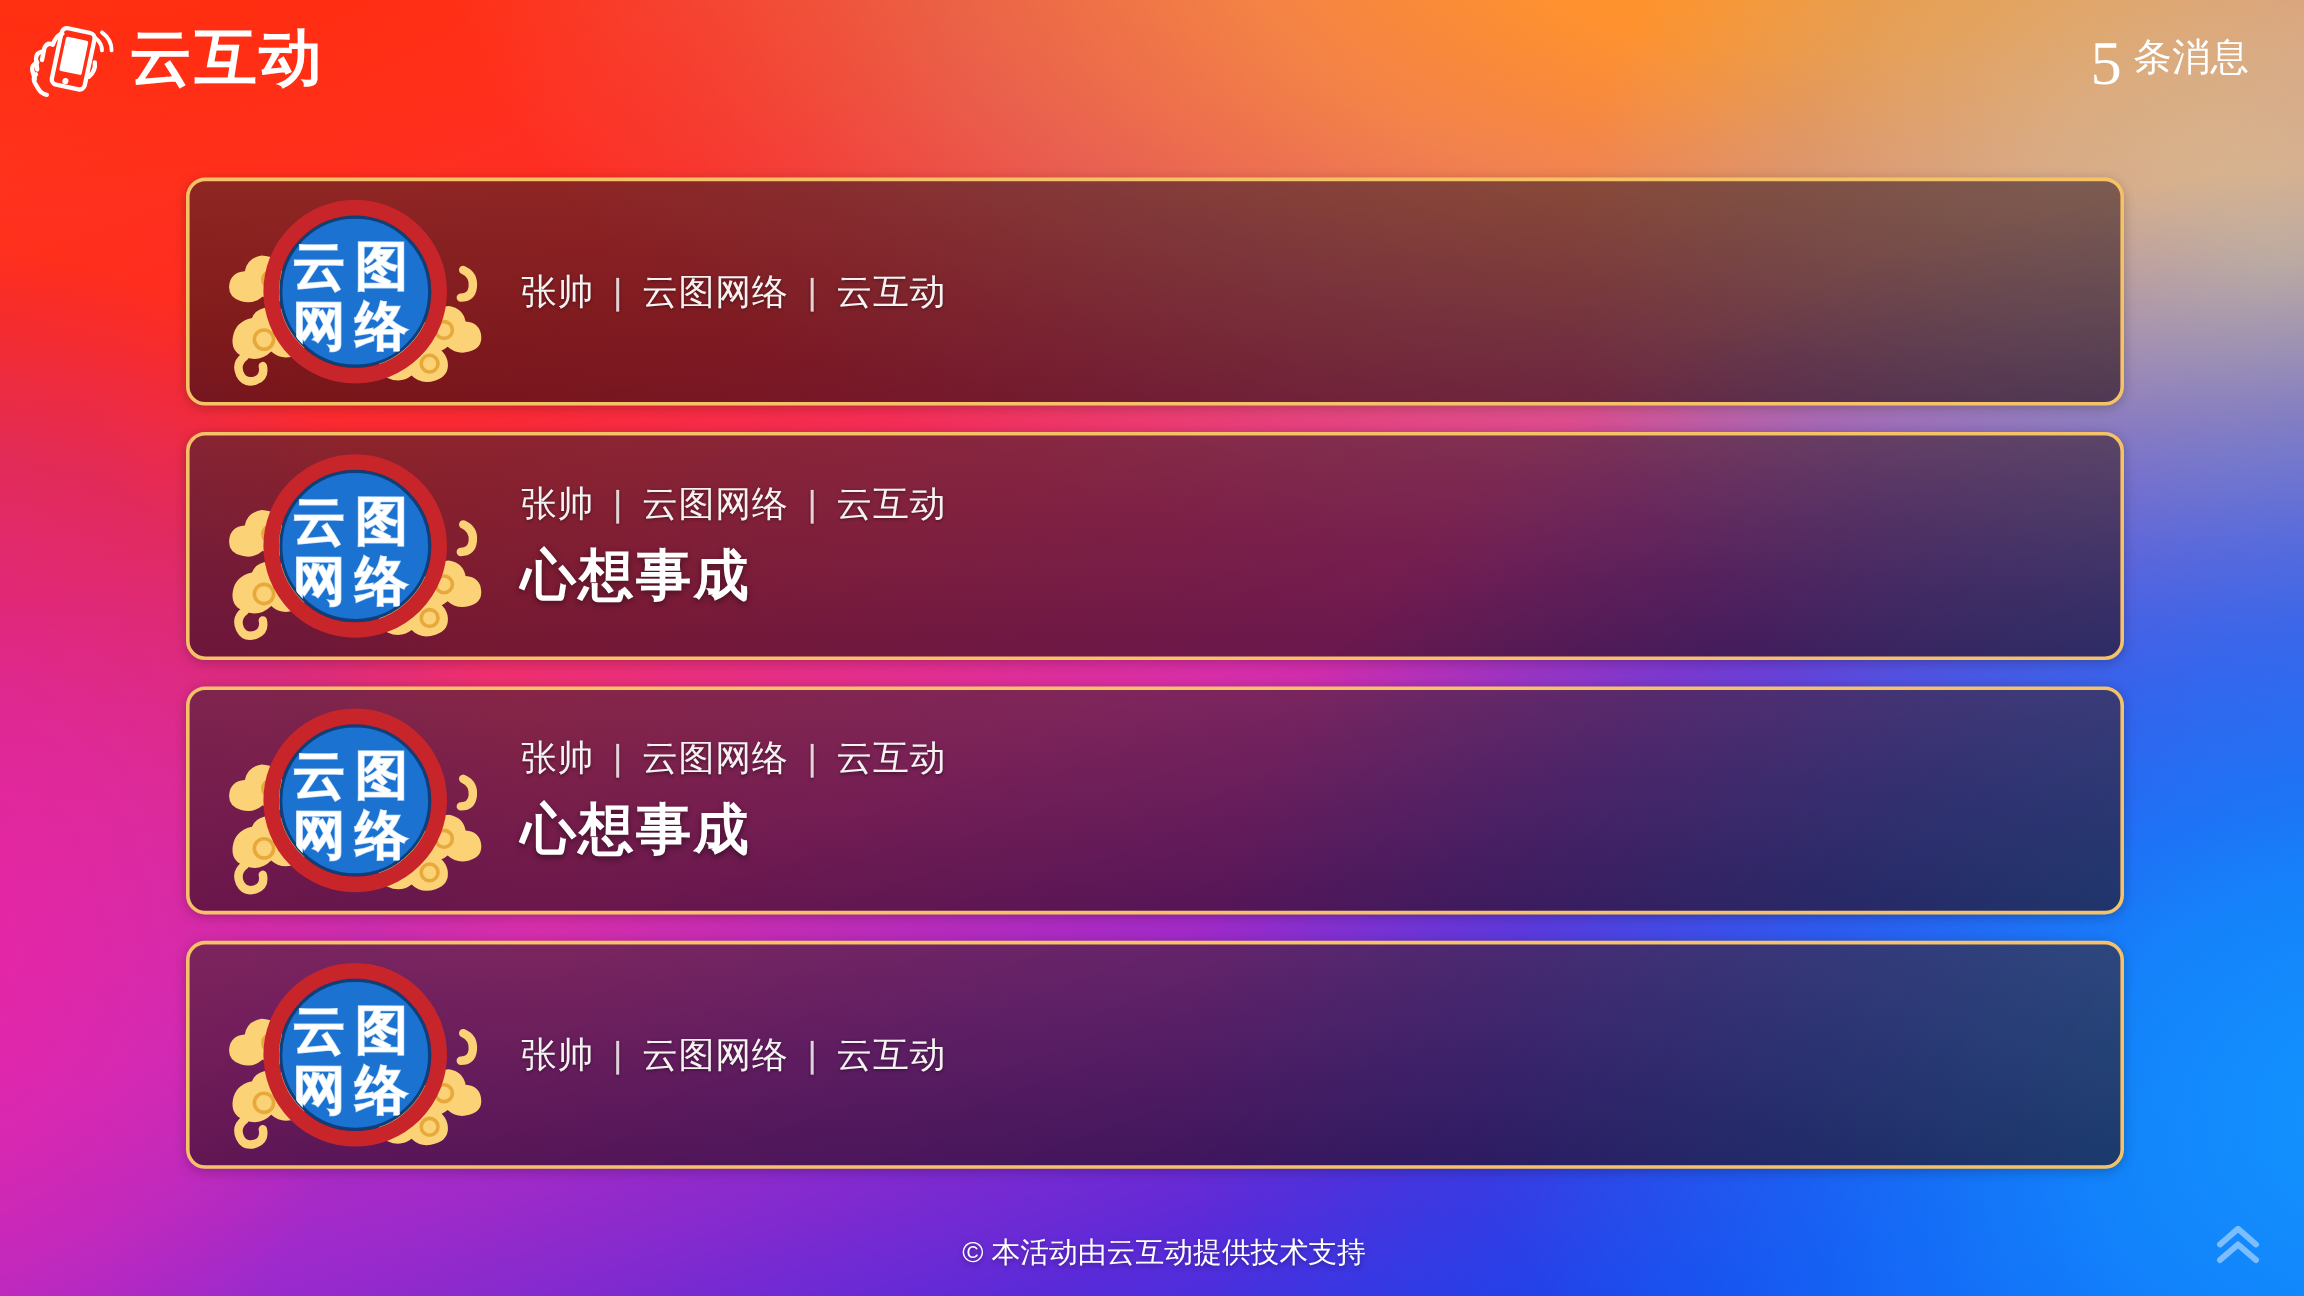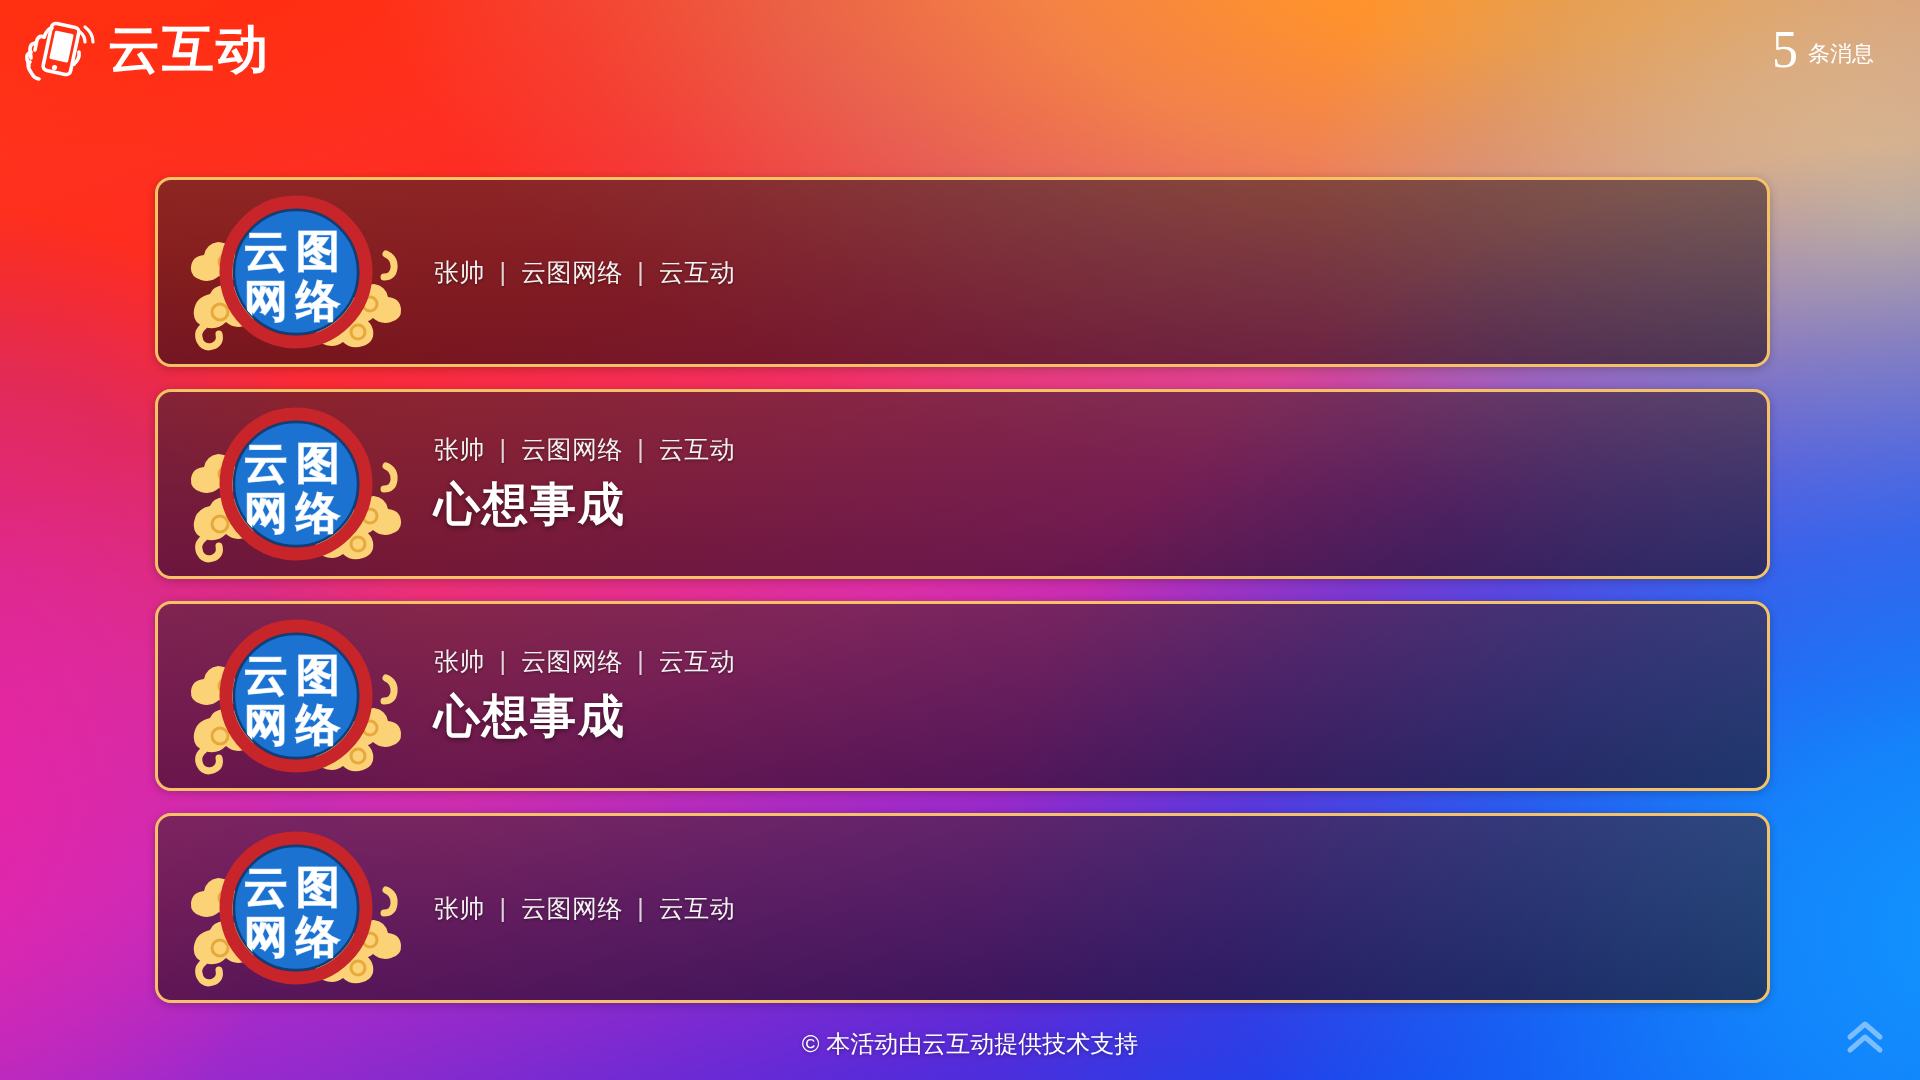--- a/index.html
+++ b/index.html
@@ -89,29 +89,29 @@
   }
   .msg-counter {
     position:absolute; right:46px; top:26px;
     display:flex; align-items:flex-end; gap:10px;
     color:#ffffff;
   }
   .msg-count {
     font-size:52px; line-height:.92; font-weight:300;
     font-family:"Liberation Serif","DejaVu Serif",serif;
   }
-  .msg-label { font-size:22px; line-height:1.5; padding-bottom:4px; }
+  .msg-label { font-size:32px; line-height:1.5; padding-bottom:4px;font-family:Liberation Mono, monospace; }
 
   
   .msg-list {
     position:absolute;
     left:155px; top:148px;
     width:1615px;
     z-index:4;
-    display:flex; flex-direction:column; gap:22px;margin-top:29px;
+    display:flex; flex-direction:column; gap:22px;
   }
   .msg-card {
     position:relative;
     height:190px;
     border:3px solid #f5c268;
     border-radius:16px;
     background:rgba(42,10,18,0.56);
     box-shadow:0 2px 10px rgba(0,0,0,.22);
     display:flex; align-items:center;
     overflow:hidden;
@@ -132,21 +132,21 @@
   .avatar svg { width:100%; height:100%; display:block; }
 
   
   .msg-body {
     position:relative;
     margin-left:22px;
     display:flex; flex-direction:column; gap:8px;
     color:#fff;
   }
   .msg-meta {
-    font-size:25px; font-weight:400; color:#f6f2f2;
+    font-size:30px; font-weight:400; color:#f6f2f2;
     letter-spacing:.5px;
     text-shadow:0 1px 3px rgba(0,0,0,.45);
   }
   .msg-meta .sep { opacity:.85; padding:0 7px; font-weight:300; }
   .msg-text {
     font-size:46px; font-weight:bold; color:#ffffff;
     letter-spacing:2px;
     text-shadow:0 2px 5px rgba(0,0,0,.45);
   }
 

